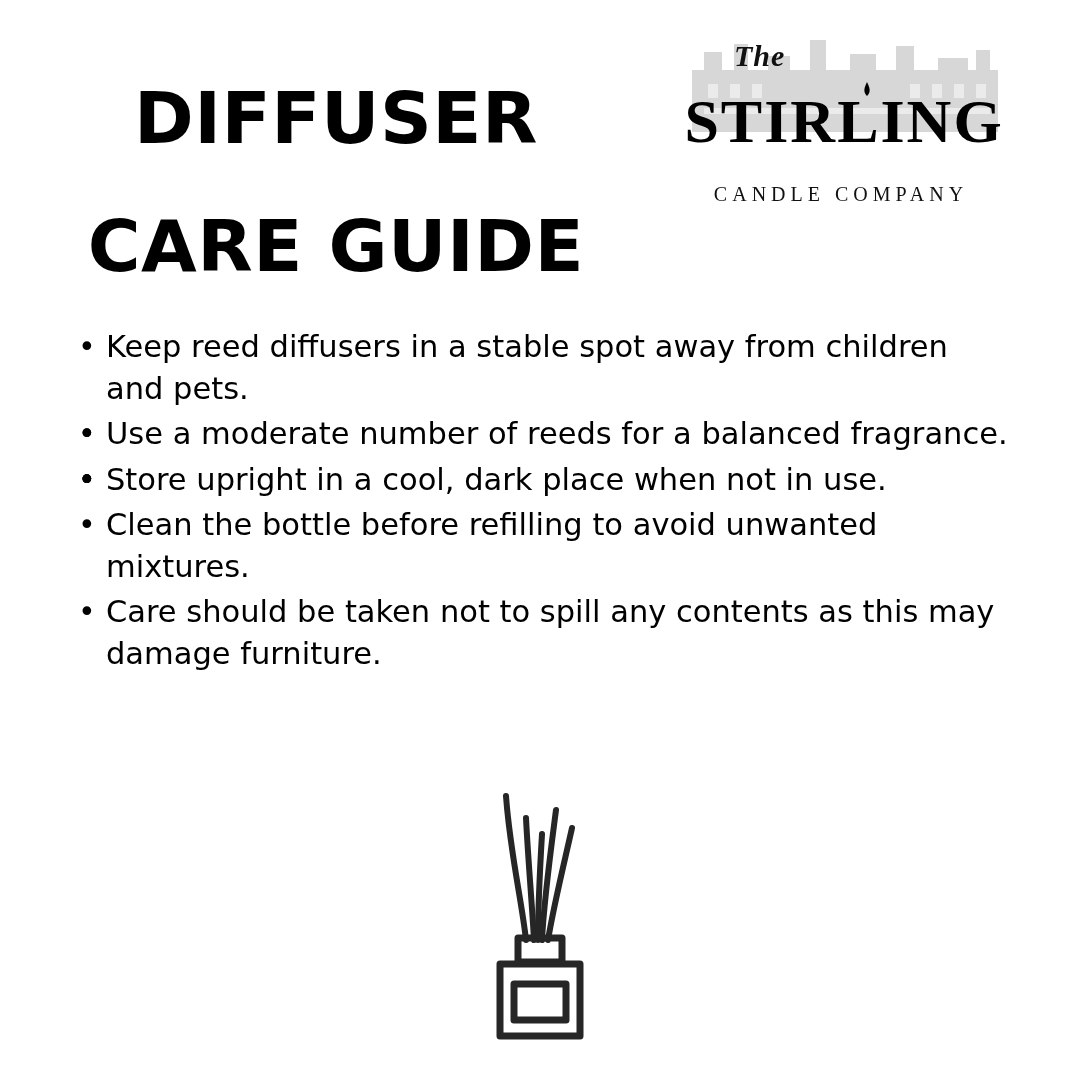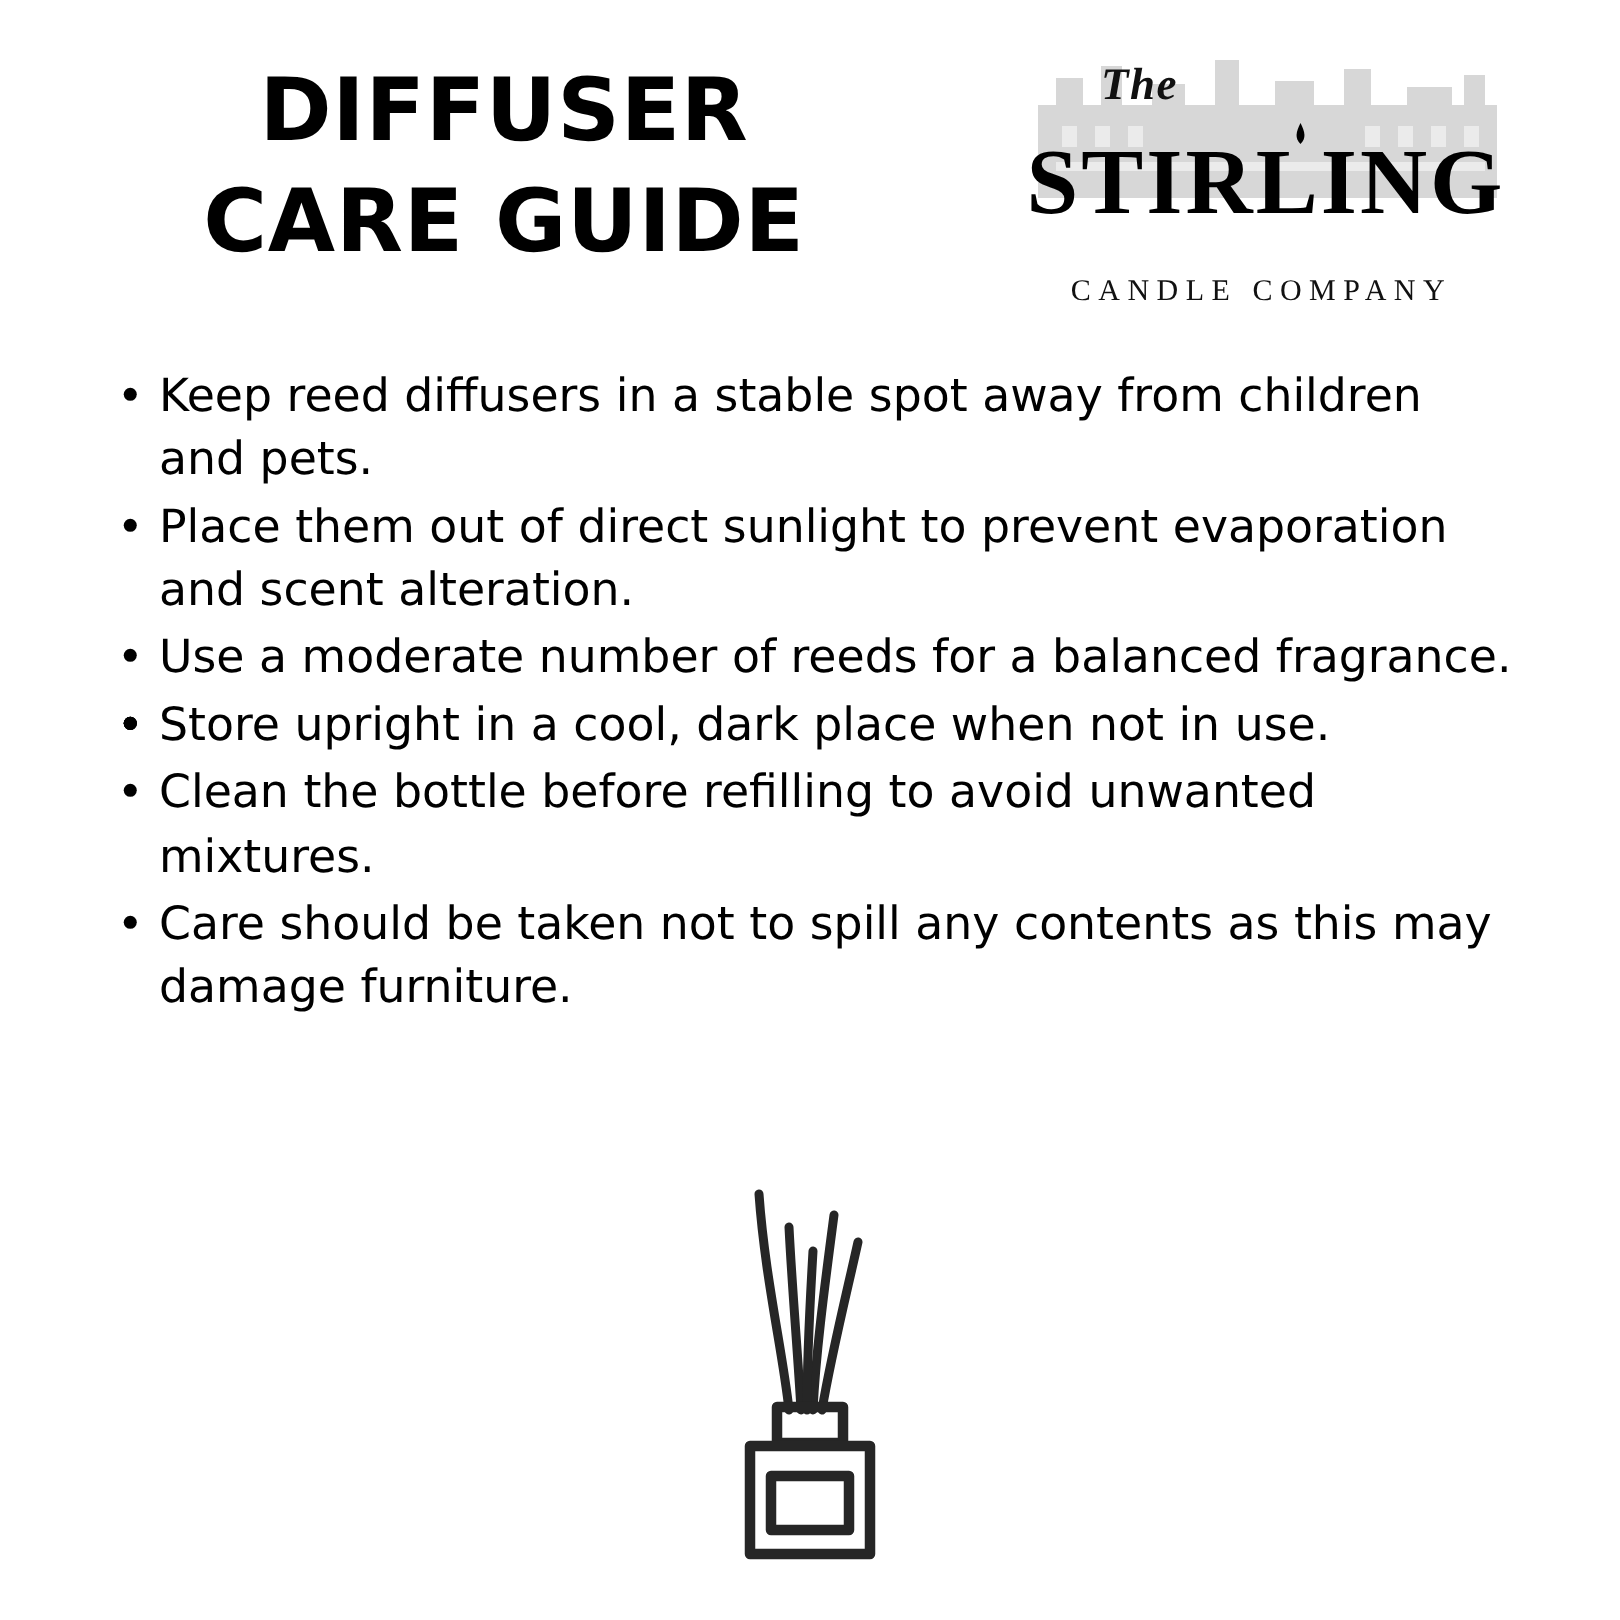--- a/index.html
+++ b/index.html
@@ -35,25 +35,26 @@
   .title-block {
     flex: 0 0 auto;
     padding-top: 10px;
     width: 560px;
     text-align: center;
   }
 
   .title-line {
     font-family: "DejaVu Sans", sans-serif;
     font-weight: 700;
-    font-size: 58px;
+    font-size: 72px;
     letter-spacing: 0.5px;
     line-height: 1.28;
     color: #000000;
     white-space: nowrap;
+    margin-top: 36px;
   }
 
   
   .logo-block {
     position: relative;
     width: 360px;
     height: 180px;
     flex: 0 0 auto;
     margin-top: 4px;
   }
@@ -161,21 +162,20 @@
 
   </div>
 
   <ul class="care-list">
     <li class="care-item">
       <span class="bullet">•</span>
       <span>Keep reed diffusers in a stable spot away from children and pets.</span>
     </li>
     <li class="care-item">
       <span class="bullet">•</span>
-      <span>Place them out of direct sunlight to prevent evaporation and scent alteration.</span>
     </li>
     <li class="care-item">
       <span class="bullet">•</span>
       <span>Use a moderate number of reeds for a balanced fragrance.</span>
     </li>
     <li class="care-item">
       <span class="bullet">•</span>
     </li>
     <li class="care-item">
       <span class="bullet">•</span>

